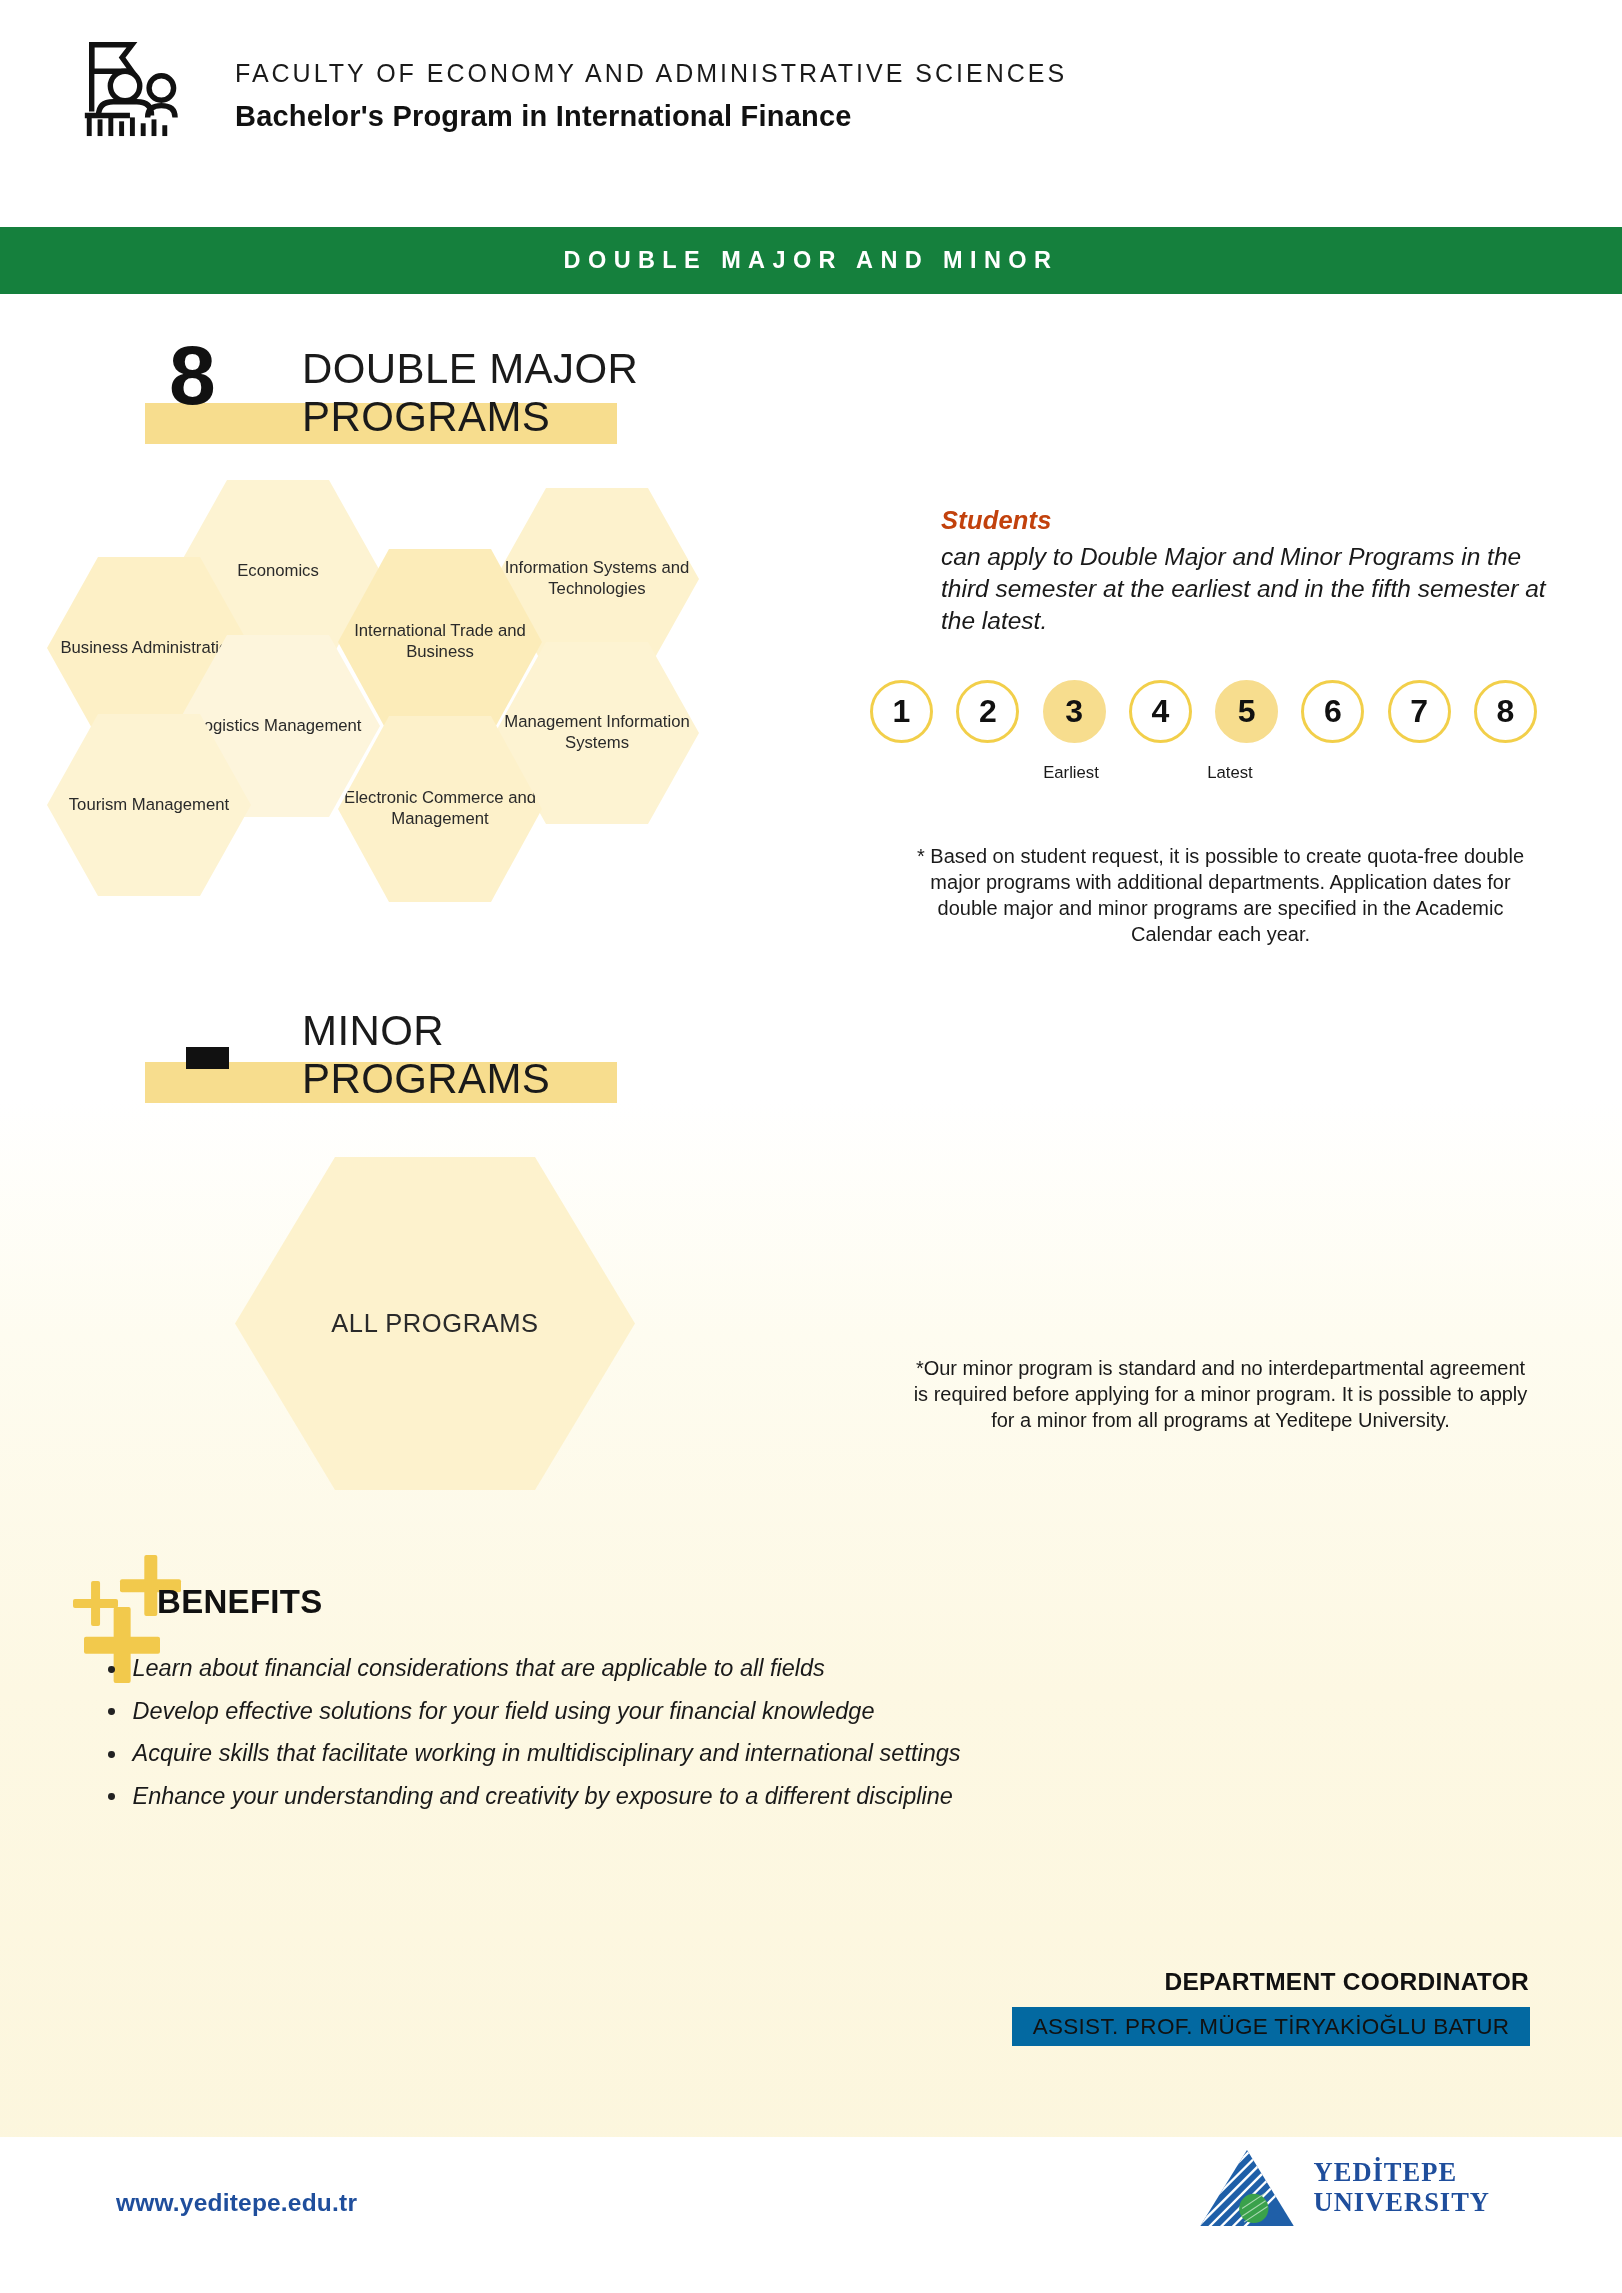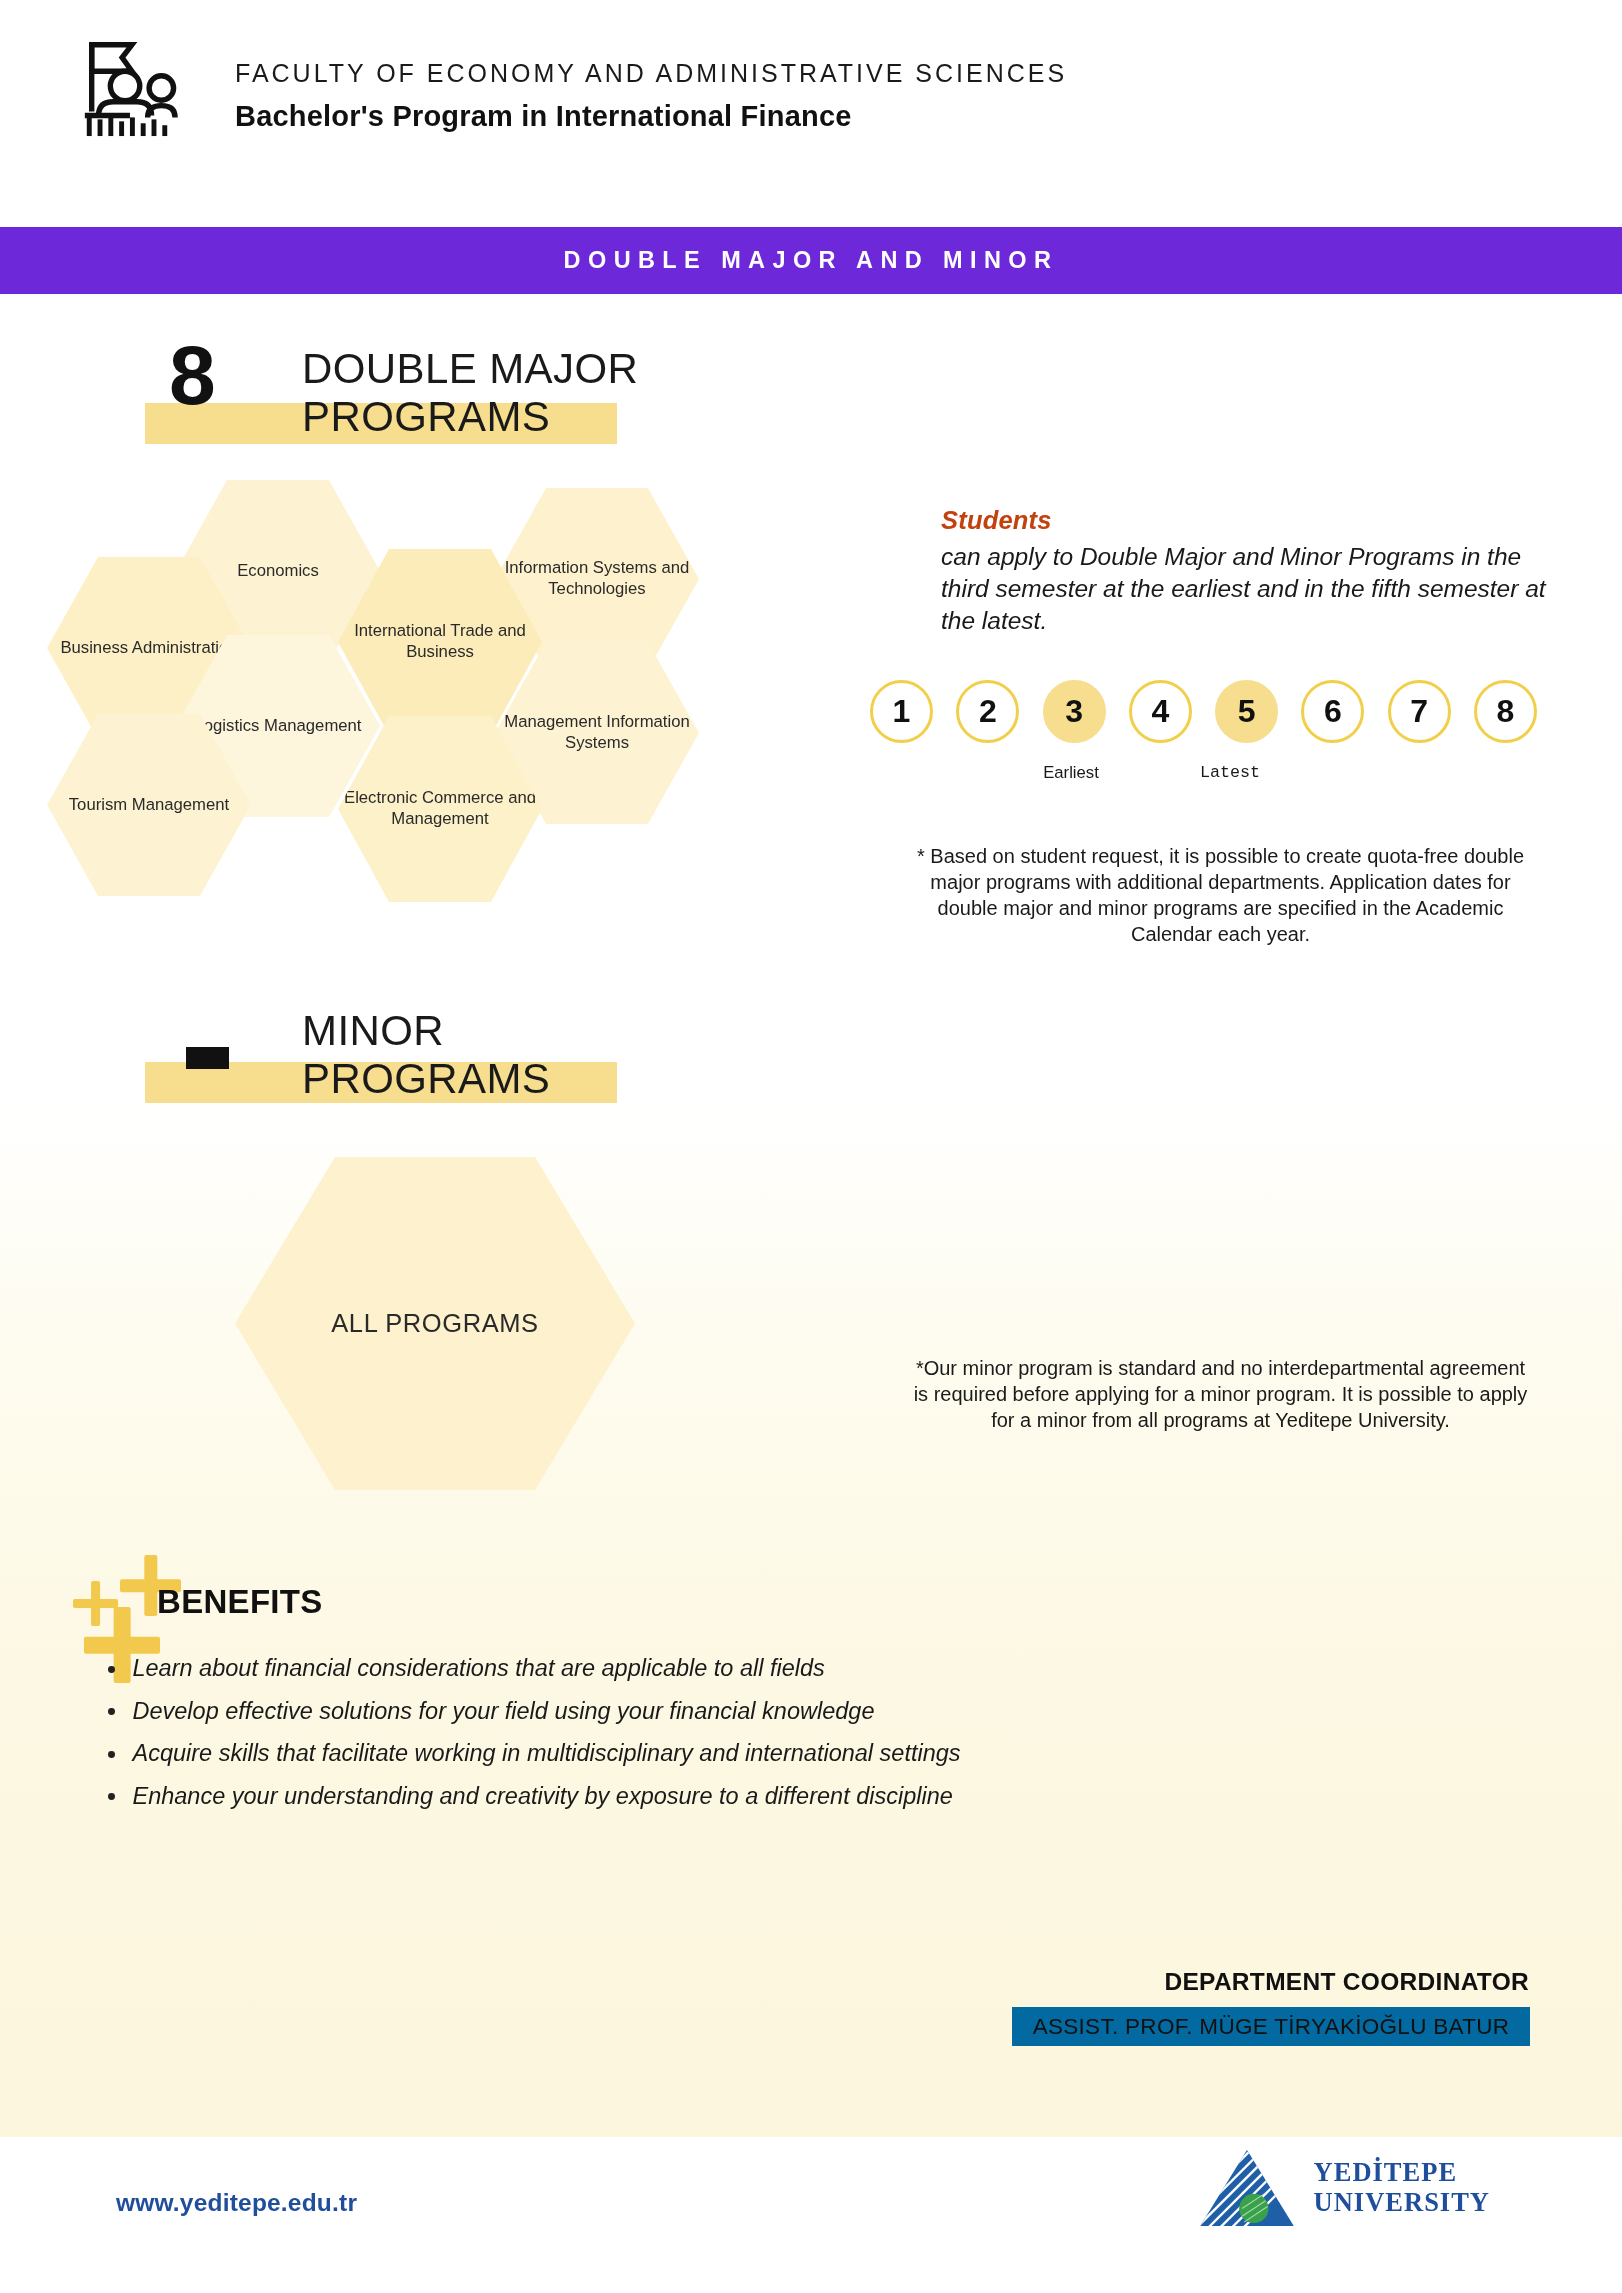--- a/index.html
+++ b/index.html
@@ -34,21 +34,21 @@
     font-weight:400; white-space:nowrap; font-stretch:condensed;
   }
   .program-line {
     font-size:29px; font-weight:700; color:#111; margin-top:11.8px;
     letter-spacing:0.2px; white-space:nowrap;
   }
 
   
   .title-bar {
     position:absolute; left:0; top:227px; width:1622px; height:67px;
-    background:#6d28d9; z-index:3;
+    background:#15803d; z-index:3;
     display:flex; align-items:center; justify-content:center;
   }
   .title-bar span {
     color:#ffffff; font-size:23.5px; font-weight:700; letter-spacing:7.4px;
   }
 
   
   .sec-head { position:absolute; z-index:4; }
   .sec-highlight {
     position:absolute; background:#f7dd8e; z-index:2;
@@ -252,21 +252,21 @@
   <div class="circ">1</div>
   <div class="circ">2</div>
   <div class="circ filled">3</div>
   <div class="circ">4</div>
   <div class="circ filled">5</div>
   <div class="circ">6</div>
   <div class="circ">7</div>
   <div class="circ">8</div>
 </div>
 <div class="circ-caption" style="left:1017px; top:763px; width:108px;">Earliest</div>
-<div class="circ-caption" style="left:1176px; top:763px; width:108px;font-family:Liberation Mono, monospace;">Latest</div>
+<div class="circ-caption" style="left:1176px; top:763px; width:108px;">Latest</div>
 
 <div class="note" style="left:912px; top:843px; width:617px;">* Based on student request, it is possible to create quota-free double major programs with additional departments. Application dates for double major and minor programs are specified in the Academic Calendar each year.</div>
 
 <div class="sec-highlight" style="left:145px; top:1062px; width:472px; height:41px;"></div>
 <div class="dash-mark" style="left:186px; top:1047px;"></div>
 <div class="sec-head" style="left:302px; top:1010px;">
   <div class="sec-title-l1">MINOR</div>
   <div class="sec-title-l2">PROGRAMS</div>
 </div>
 

